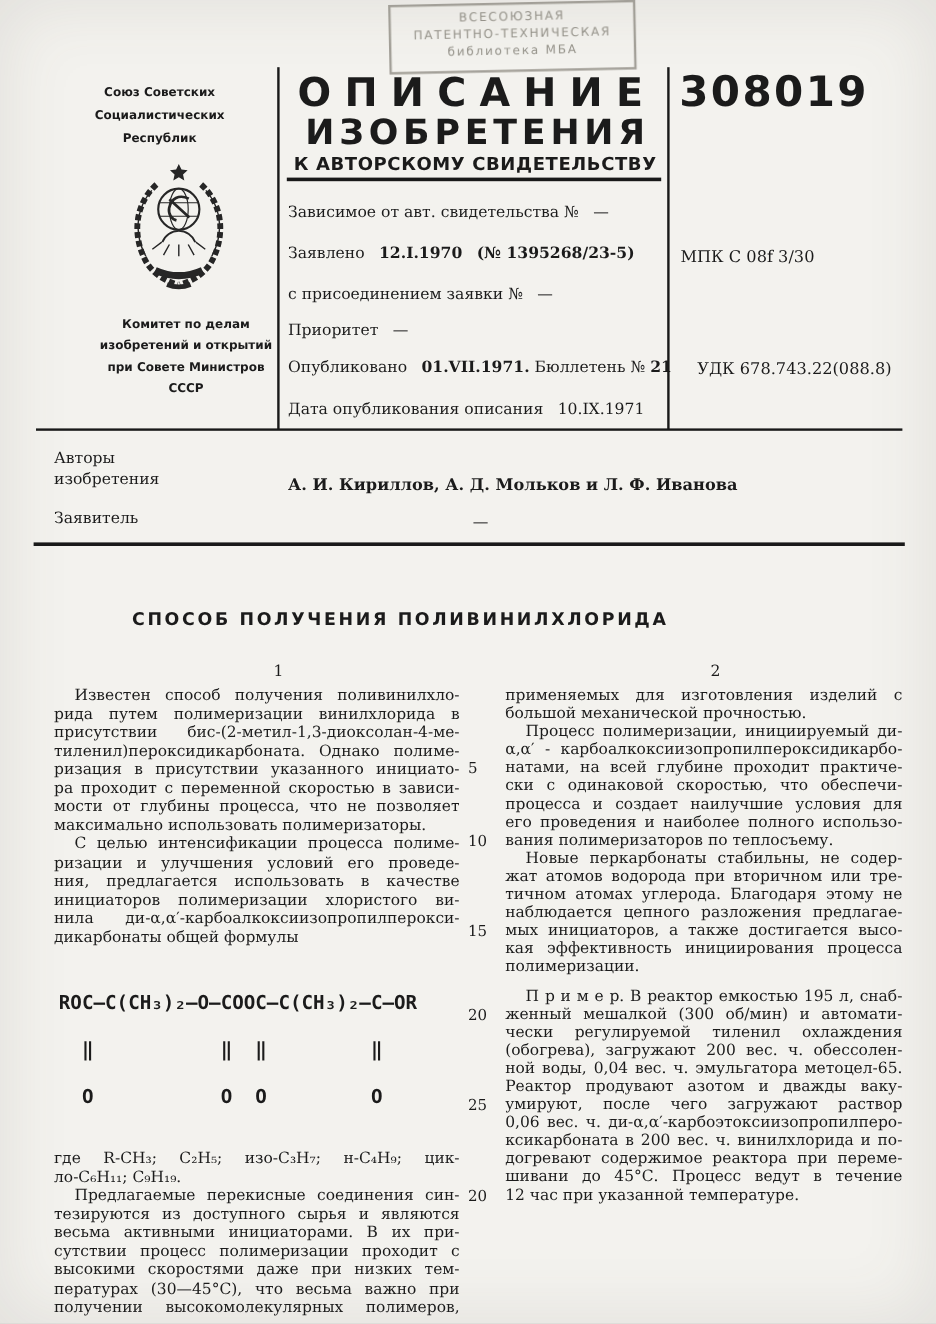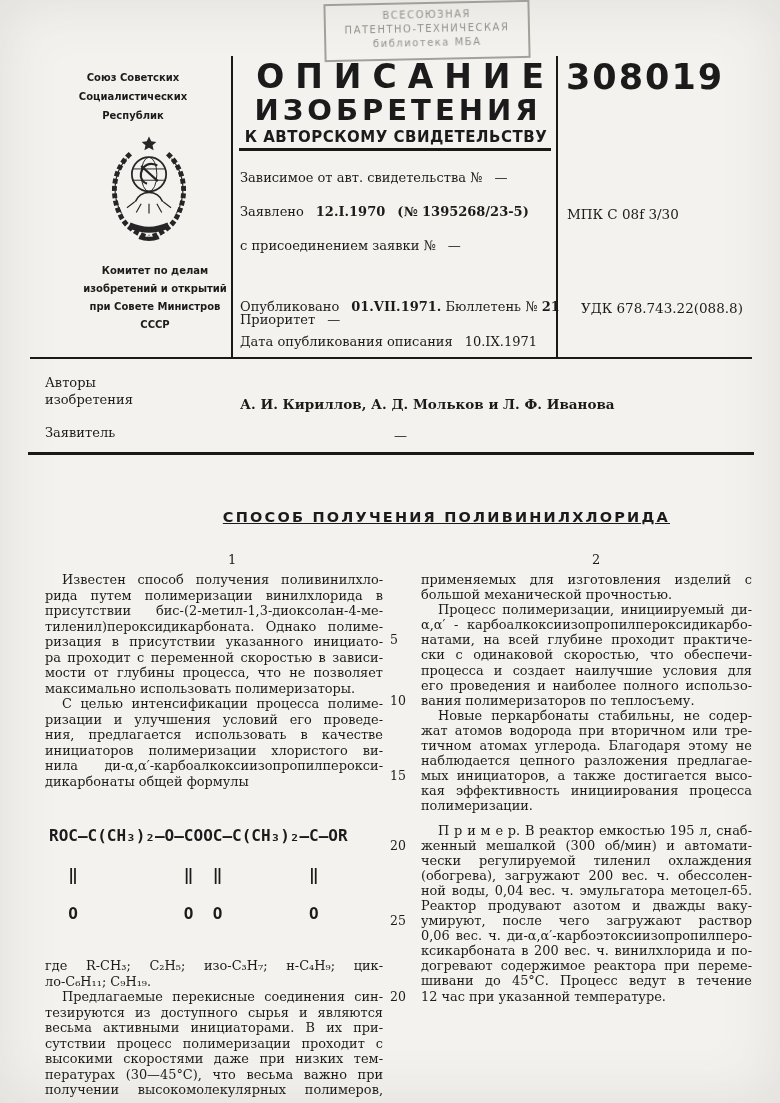--- a/index.html
+++ b/index.html
@@ -12,50 +12,50 @@
   .stamp{left:324px;top:2px;width:202px;height:50px;border:2px solid #9b9890;
          transform:rotate(-1.2deg);color:#8b887f;font-family:"DejaVu Sans",sans-serif;
          font-size:10px;line-height:14px;text-align:center;letter-spacing:1.5px;
          padding-top:4px;filter:blur(.45px);opacity:.9;}
 
   
   .union{left:48px;top:68px;width:120px;text-align:center;font-family:"DejaVu Sans",sans-serif;
          font-weight:bold;font-size:10px;line-height:19px;margin-left:25px;}
   .vline{width:2px;background:#191919;top:56px;height:302px;}
   .vline.l{left:231px;} .vline.r{left:556px;}
-  .doc1{left:237px;top:57px;width:318px;text-align:right;font-family:"DejaVu Sans",sans-serif;
+  .doc1{left:237px;top:57px;width:318px;text-align:left;font-family:"DejaVu Sans",sans-serif;
         font-weight:bold;font-size:33px;letter-spacing:11px;text-indent:11px;white-space:nowrap;}
   .doc2{left:237px;top:93px;width:318px;text-align:center;font-family:"DejaVu Sans",sans-serif;
         font-weight:bold;font-size:29px;letter-spacing:4px;text-indent:4px;white-space:nowrap;}
   .bignum{left:566px;top:57px;font-family:"DejaVu Sans",sans-serif;font-weight:bold;
           font-size:35px;letter-spacing:2px;}
   .subtitle{left:237px;top:128px;width:318px;text-align:center;font-family:"DejaVu Sans",sans-serif;
             font-weight:bold;font-size:15px;letter-spacing:.5px;white-space:nowrap;}
   .subrule{left:239px;top:148px;width:312px;height:3px;background:#191919;}
   .emblem{left:100px;top:134px;width:98px;height:114px;}
   .committee{left:80px;top:262px;width:150px;text-align:center;font-family:"DejaVu Sans",sans-serif;
              font-weight:bold;font-size:10px;line-height:18px;}
 
   .field{left:240px;width:305px;font-size:13px;white-space:nowrap;}
   .field b{font-weight:bold;}
-  .f1{top:170px;} .f2{top:204px;} .f3{top:238px;} .f4{top:268px;margin-top:44px;} .f5{top:299px;} .f6{top:334px;}
+  .f1{top:170px;} .f2{top:204px;} .f3{top:238px;} .f4{top:268px;} .f5{top:299px;} .f6{top:334px;}
   .gapsp{display:inline-block;width:12px;}
   .mpk{left:567px;top:206px;font-size:13.5px;white-space:nowrap;}
   .udk{left:581px;top:300px;font-size:13.5px;white-space:nowrap;}
 
   .hr1{left:30px;top:357px;width:722px;height:2px;background:#191919;}
   .hr2{left:28px;top:452px;width:726px;height:3px;background:#191919;}
 
   .authors-label{left:45px;top:374px;font-size:13px;line-height:17px;}
   .authors{left:240px;top:396px;font-weight:bold;font-size:13.5px;white-space:nowrap;}
   .applicant-label{left:45px;top:425px;font-size:13px;}
   .applicant-dash{left:394px;top:428px;font-size:13px;}
 
-  .title{left:110px;top:509px;width:560px;text-align:right;font-family:"DejaVu Sans",sans-serif;
-         font-weight:bold;font-size:14.5px;letter-spacing:2.2px;white-space:nowrap;text-decoration:underline;}
+  .title{left:110px;top:509px;width:560px;text-align:left;font-family:"DejaVu Sans",sans-serif;
+         font-weight:bold;font-size:14.5px;letter-spacing:2.2px;white-space:nowrap;}
   .colnum{font-size:13px;}
   .cn1{left:228px;top:552px;} .cn2{left:592px;top:552px;}
 
   .colL{left:45px;top:572px;width:338px;}
   .colR{left:421px;top:572px;width:331px;}
   .tl{position:relative;font-size:12.9px;line-height:15.5px;text-align:justify;text-align-last:justify;}
   .colR .tl{line-height:15.1px;}
   .tl.end{text-align-last:auto;}
   .tl.ind{text-indent:17px;}
   .tl.gap{margin-top:9px;}

